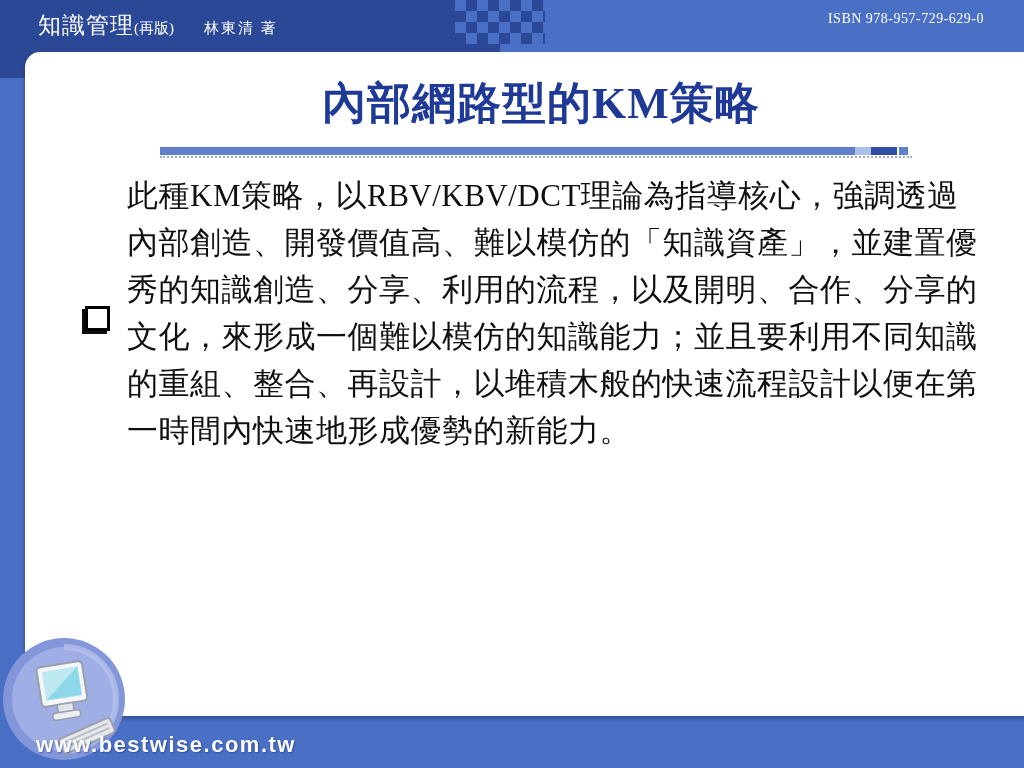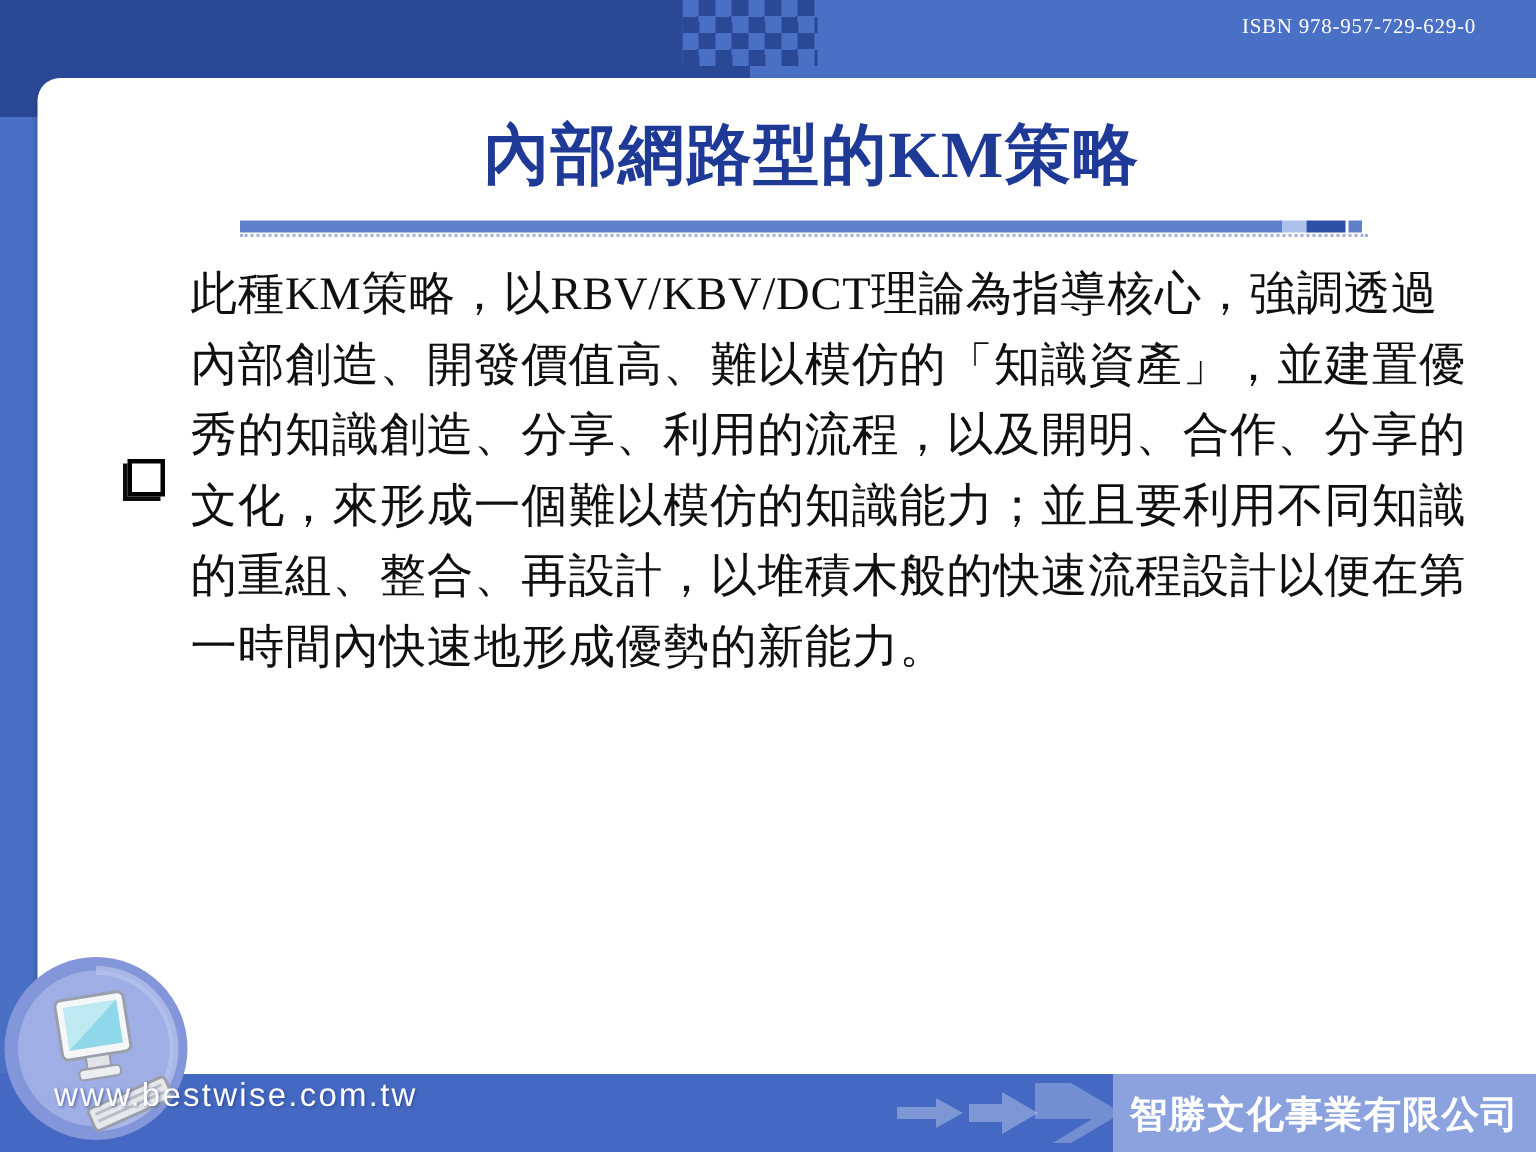--- a/index.html
+++ b/index.html
@@ -78,33 +78,37 @@
     background:var(--footer-panel,#8ca2df);
     display:flex;align-items:center;justify-content:center;
   }
   .company-name{
     font-family:"Liberation Sans","DejaVu Sans",sans-serif;
     font-size:25px;font-weight:bold;color:#fff;letter-spacing:1px;white-space:nowrap;
     text-shadow:0 0 2px #5c7bd0,0 0 3px #5c7bd0,1px 1px 2px #43superb;
   }
   .logo-circle{position:absolute;left:2px;top:636px;width:126px;height:126px;}
   .website{
-    position:absolute;left:36px;top:717px;
+    position:absolute;left:36px;top:732px;
     font-family:"Liberation Sans","DejaVu Sans",sans-serif;
-    font-size:22px;font-weight:normal;color:#fdfdff;letter-spacing:1.5px;white-space:nowrap;
+    font-size:22px;font-weight:bold;color:#fdfdff;letter-spacing:1.5px;white-space:nowrap;
     text-shadow:1px 1px 2px rgba(30,50,120,.55);
   }
 </style>
 </head>
 <body>
 
 <div class="slide">
 
   <div class="top-dark"></div>
   <div class="checker"></div>
+  <div class="book-info">
+    <span class="book-title">知識管理</span><span class="edition">(再版)</span>
+    <span class="author">林東清 著</span>
+  </div>
   <div class="isbn">ISBN 978-957-729-629-0</div>
 
   <div class="card">
     <h1 class="slide-title">內部網路型的KM策略</h1>
 
     <div class="divider">
       <div class="seg seg-main"></div>
       <div class="seg seg-light"></div>
       <div class="seg seg-dark"></div>
       <div class="seg seg-end"></div>
@@ -115,32 +119,20 @@
       <span class="bullet"></span>
       <p class="body-text">此種KM策略，以RBV/KBV/DCT理論為指導核心，強調透過
 內部創造、開發價值高、難以模仿的「知識資產」，並建置優
 秀的知識創造、分享、利用的流程，以及開明、合作、分享的
 文化，來形成一個難以模仿的知識能力；並且要利用不同知識
 的重組、整合、再設計，以堆積木般的快速流程設計以便在第
 一時間內快速地形成優勢的新能力。</p>
     </div>
   </div>
 
-  <div class="footer-band">
-    <svg class="arrows" viewBox="0 0 150 52">
-      <g fill="rgba(255,255,255,0.30)">
-        <path d="M0 22 L26 22 L26 16 L44 26 L26 36 L26 30 L0 30 Z"></path>
-        <path d="M48 20 L70 20 L70 12 L94 26 L70 40 L70 32 L48 32 Z"></path>
-        <path d="M92 6 L116 6 L150 26 L116 46 L104 46 L130 30 L92 30 Z" opacity="0.85"></path>
-      </g>
-    </svg>
-    <div class="company-panel">
-      <span class="company-name">智勝文化事業有限公司</span>
-    </div>
-  </div>
 
   <div class="logo-circle">
     <svg viewBox="0 0 126 126" width="126" height="126">
       <circle cx="62" cy="63" r="61" fill="#8496da"></circle>
       <circle cx="62" cy="63" r="52" fill="#9faee4"></circle>
       <path d="M62 11 a52 52 0 0 1 0 104" fill="none" stroke="#b9c4ee" stroke-width="6" opacity=".7"></path>
 
       <g transform="rotate(-9 60 55)">
         <rect x="38" y="28" width="46" height="40" rx="4" fill="#f4f6f8" stroke="#9aa0ab" stroke-width="2"></rect>
         <polygon points="43,33 79,33 79,62 43,62" fill="#bfe9f0"></polygon>

